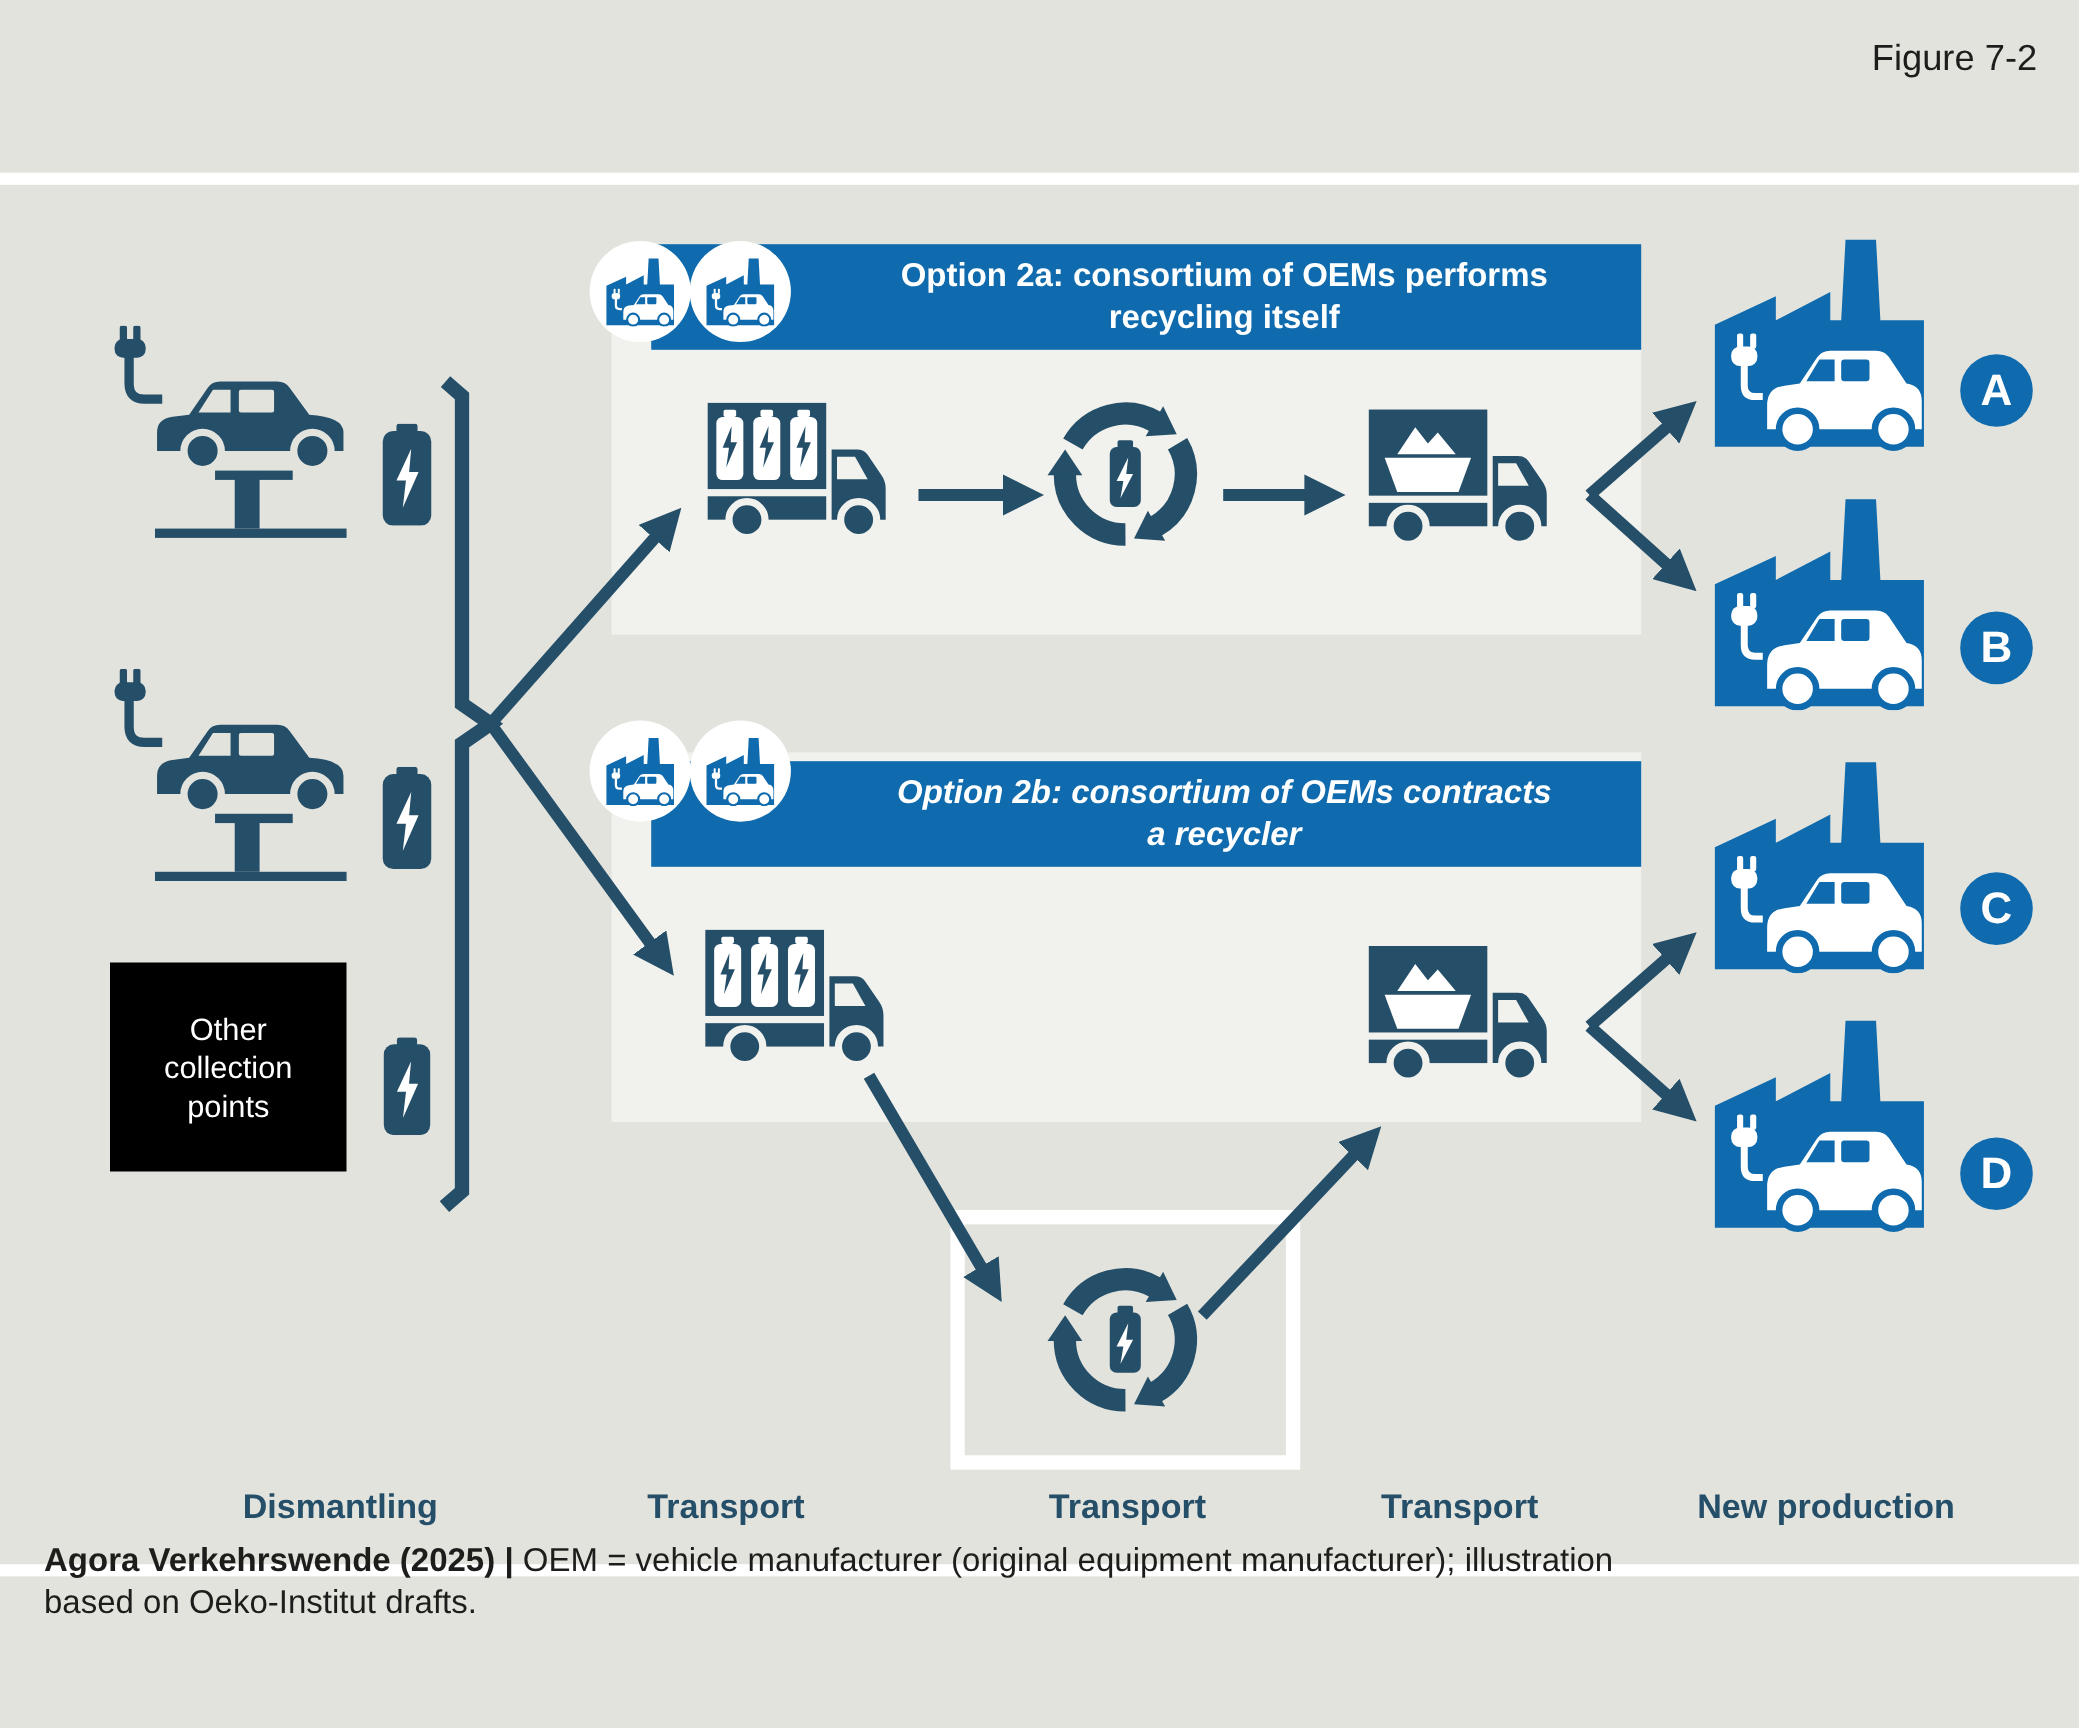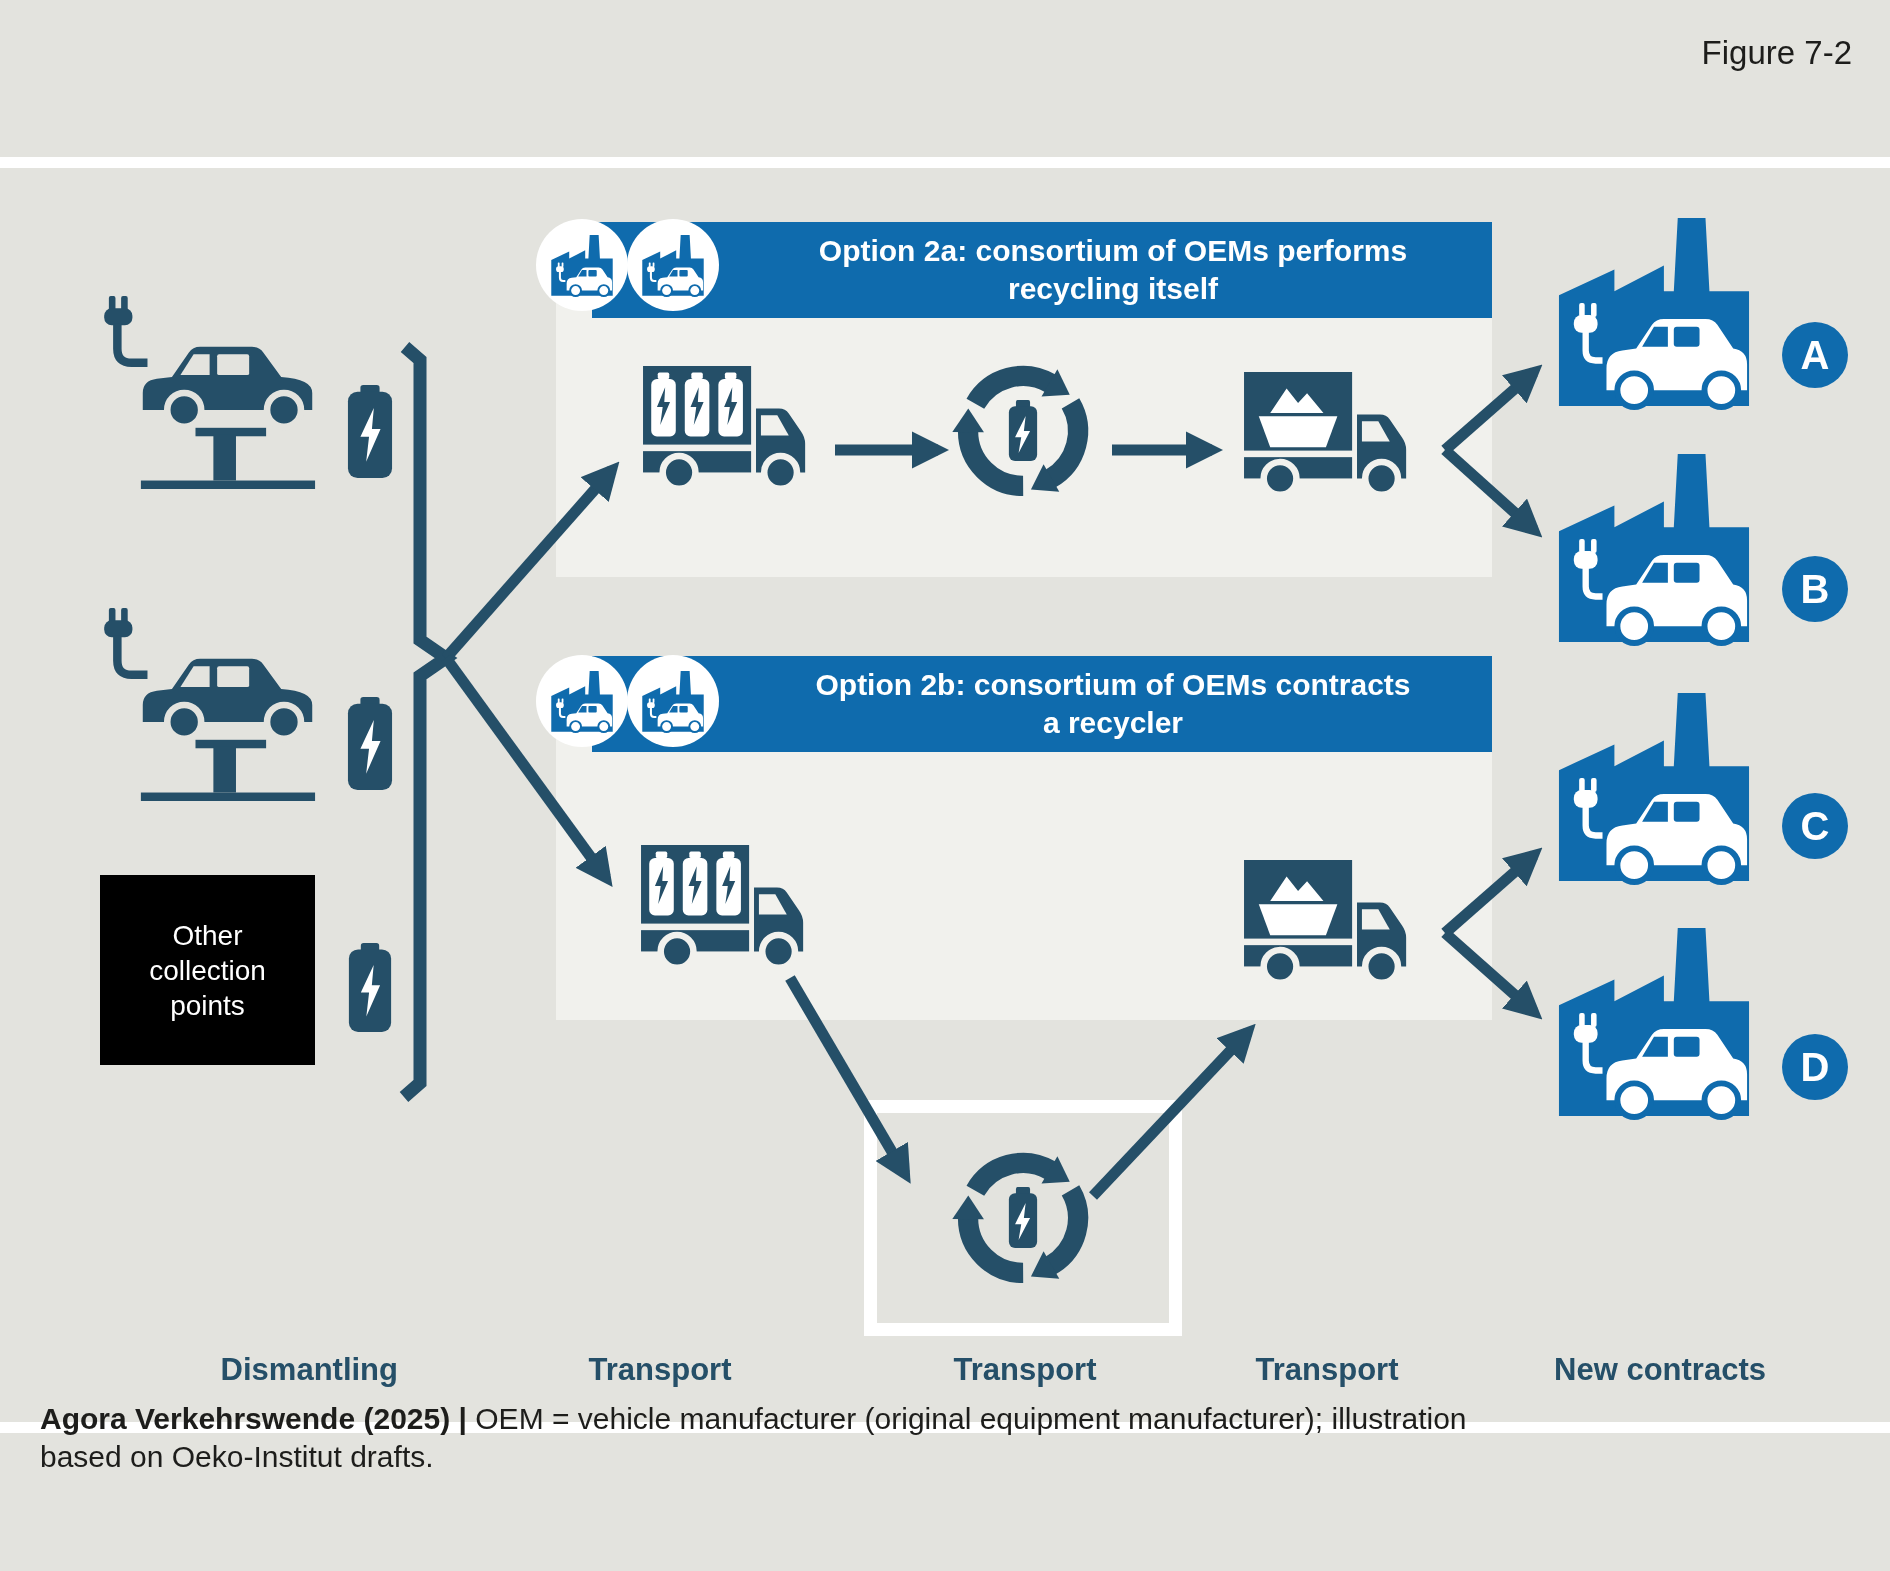--- a/index.html
+++ b/index.html
@@ -13,21 +13,21 @@
   .figure-label{right:38px;top:34px;font-size:33px;font-weight:500;}
   .strip{left:0;width:1890px;height:11px;background:#ffffff;}
   .strip.top{top:157px;}
   .strip.bottom{top:1422px;}
   
   .panel{background:#f1f1ed;}
   .panel-2a{left:556px;top:252px;width:936px;height:325px;}
   .panel-2b{left:556px;top:684px;width:936px;height:336px;}
   .option-bar{left:592px;width:900px;height:96px;background:#0f6bad;}
   .option-bar.a{top:222px;}
-  .option-bar.b{top:656px;}
+  .option-bar.b{top:692px;font-style:italic;}
   .option-bar .txt{
     position:absolute;left:150px;right:8px;top:0;bottom:0;
     display:flex;align-items:center;justify-content:center;text-align:center;
     color:#ffffff;font-size:30px;font-weight:700;line-height:38px;
   }
   .option-bar .txt span{display:inline-block;max-width:600px;}
   .oem-circle{width:92px;height:92px;border-radius:50%;background:#ffffff;
     display:flex;align-items:center;justify-content:center;}
   
   .recycler-box{left:864px;top:1100px;width:318px;height:236px;border:13px solid #ffffff;box-sizing:border-box;}
@@ -291,21 +291,21 @@
 
   <div class="abs badge" style="left:1782px;top:322px;">A</div>
   <div class="abs badge" style="left:1782px;top:556px;">B</div>
   <div class="abs badge" style="left:1782px;top:793px;">C</div>
   <div class="abs badge" style="left:1782px;top:1034px;">D</div>
 
   <div class="abs stage" style="left:238px;text-align:right;">Dismantling</div>
   <div class="abs stage" style="left:660px;">Transport</div>
   <div class="abs stage" style="left:1025px;">Transport</div>
   <div class="abs stage" style="left:1327px;">Transport</div>
-  <div class="abs stage" style="left:1660px;">New contracts</div>
+  <div class="abs stage" style="left:1660px;">New production</div>
 
   <div class="abs strip bottom"></div>
   <div class="abs footer-note">
     <span class="b">Agora Verkehrswende (2025)</span>
     <span class="b">|</span>
     <span>OEM = vehicle manufacturer (original equipment manufacturer); illustration based on Oeko-Institut drafts.</span>
   </div>
 
 </div>
 

